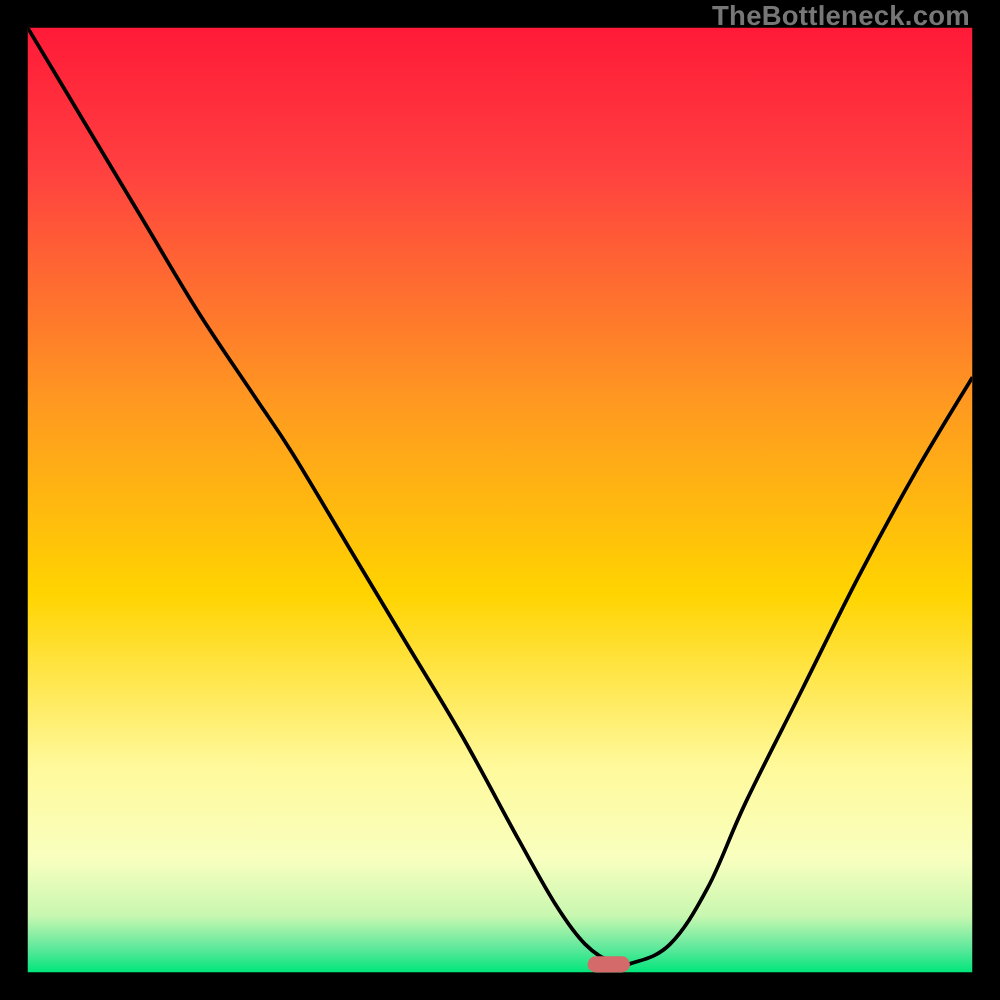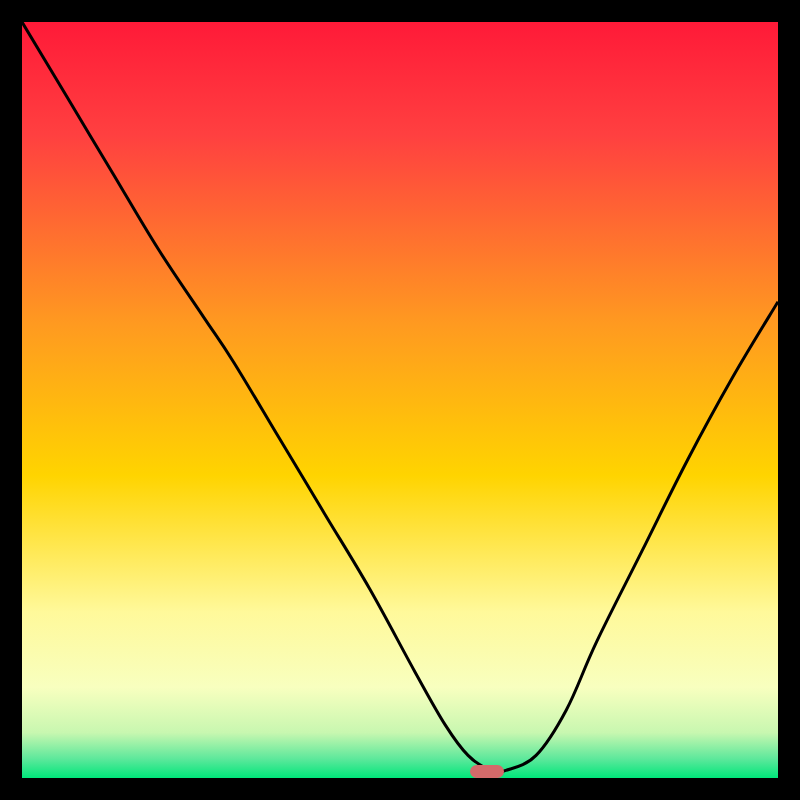--- a/index.html
+++ b/index.html
@@ -40,20 +40,21 @@
     background: #d46a6a;
     border-radius: 9px;
     height: 13px;
   }
 </style>
 </head>
 <body>
 
 <div class="frame">
 
+  <div class="watermark">TheBottleneck.com</div>
 
   <div class="plot">
     <svg id="plot-svg" width="756" height="756" viewBox="0 0 756 756">
       <defs>
         <linearGradient id="bg-grad" x1="0" y1="0" x2="0" y2="1">
             <stop offset="0%" stop-color="#ff1a38"></stop>
             <stop offset="15%" stop-color="#ff4040"></stop>
             <stop offset="40%" stop-color="#ff9a20"></stop>
             <stop offset="60%" stop-color="#ffd400"></stop>
             <stop offset="78%" stop-color="#fff99a"></stop>

